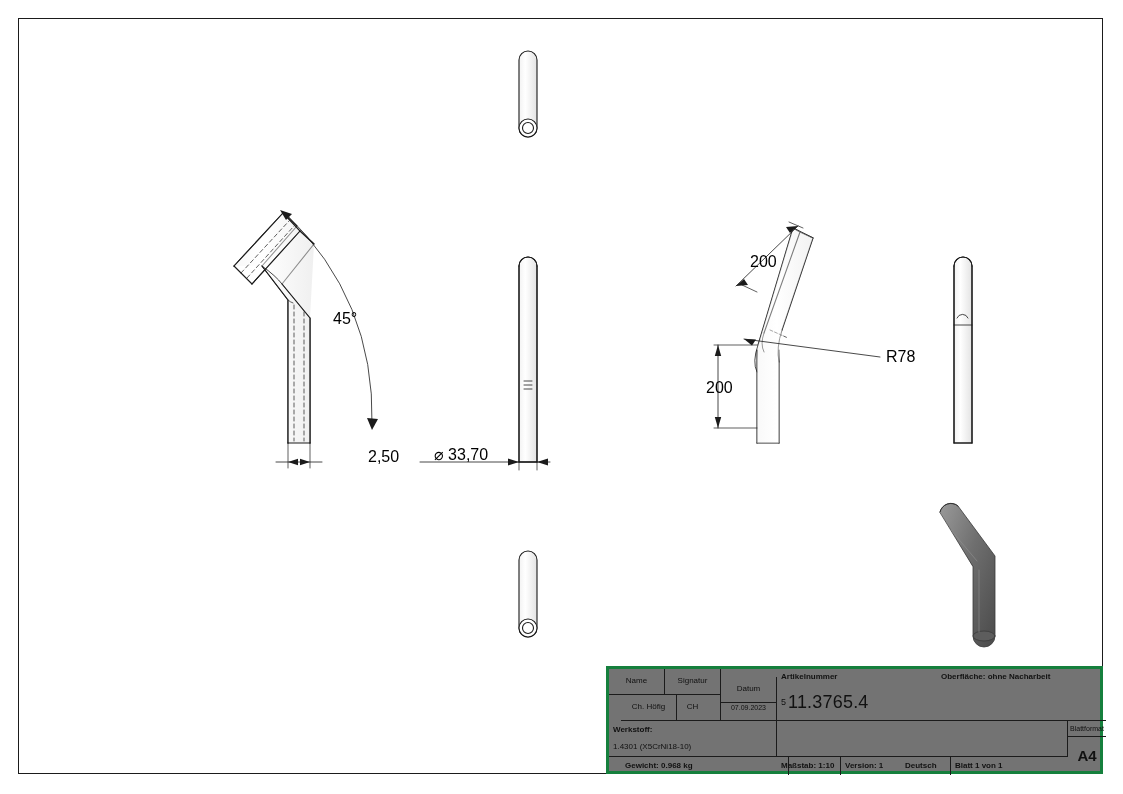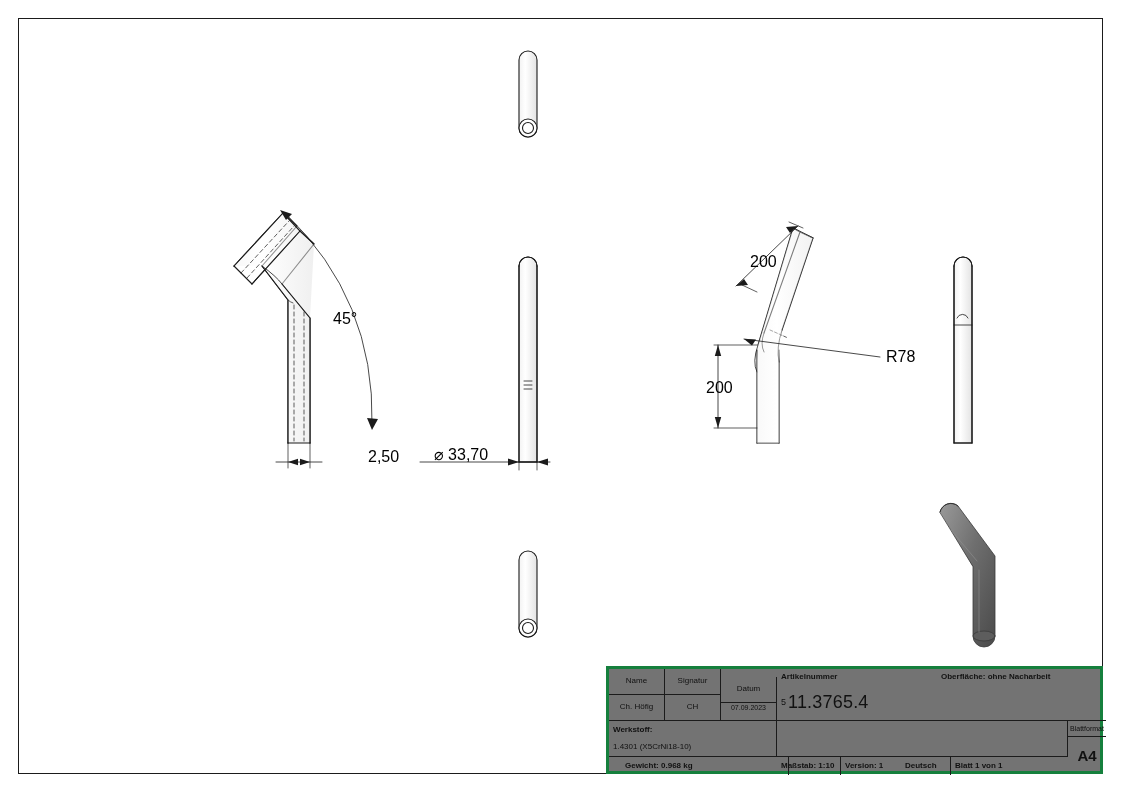--- a/index.html
+++ b/index.html
@@ -245,21 +245,21 @@
   <div class="ann" style="left:750px; top:253px;">200</div>
   <div class="ann" style="left:706px; top:379px;">200</div>
   <div class="ann" style="left:886px; top:348px;">R78</div>
 
   <div class="titleblock">
 
     <div class="tb-cell" style="left:0px; top:0px; width:56px; height:26px;">Name</div>
     <div class="tb-cell" style="left:56px; top:0px; width:56px; height:26px;">Signatur</div>
     <div class="tb-cell" style="left:112px; top:0px; width:56px; height:26px;margin-top:8px;">Datum</div>
 
-    <div class="tb-cell" style="left:0px; top:26px; width:56px; height:26px;">Ch. Höfig</div>
+    <div class="tb-cell" style="left:12px; top:26px; width:56px; height:26px;">Ch. Höfig</div>
     <div class="tb-cell" style="left:56px; top:26px; width:56px; height:26px;">CH</div>
     <div class="tb-cell" style="left:112px; top:26px; width:56px; height:26px; font-size:7px;">07.09.2023</div>
 
     <div class="tb-cell left nb-b" style="left:168px; top:0px; width:160px; height:16px; border-right:none;">Artikelnummer</div>
     <div class="tb-cell left nb-b nb-r" style="left:328px; top:0px; width:169px; height:16px;">Oberfläche:  ohne Nacharbeit</div>
 
     <div class="tb-cell left nb-r" style="left:168px; top:16px; width:329px; height:36px;">
       <span class="artnum-sup">5</span>
       <span class="artnum">11.3765.4</span>
     </div>

